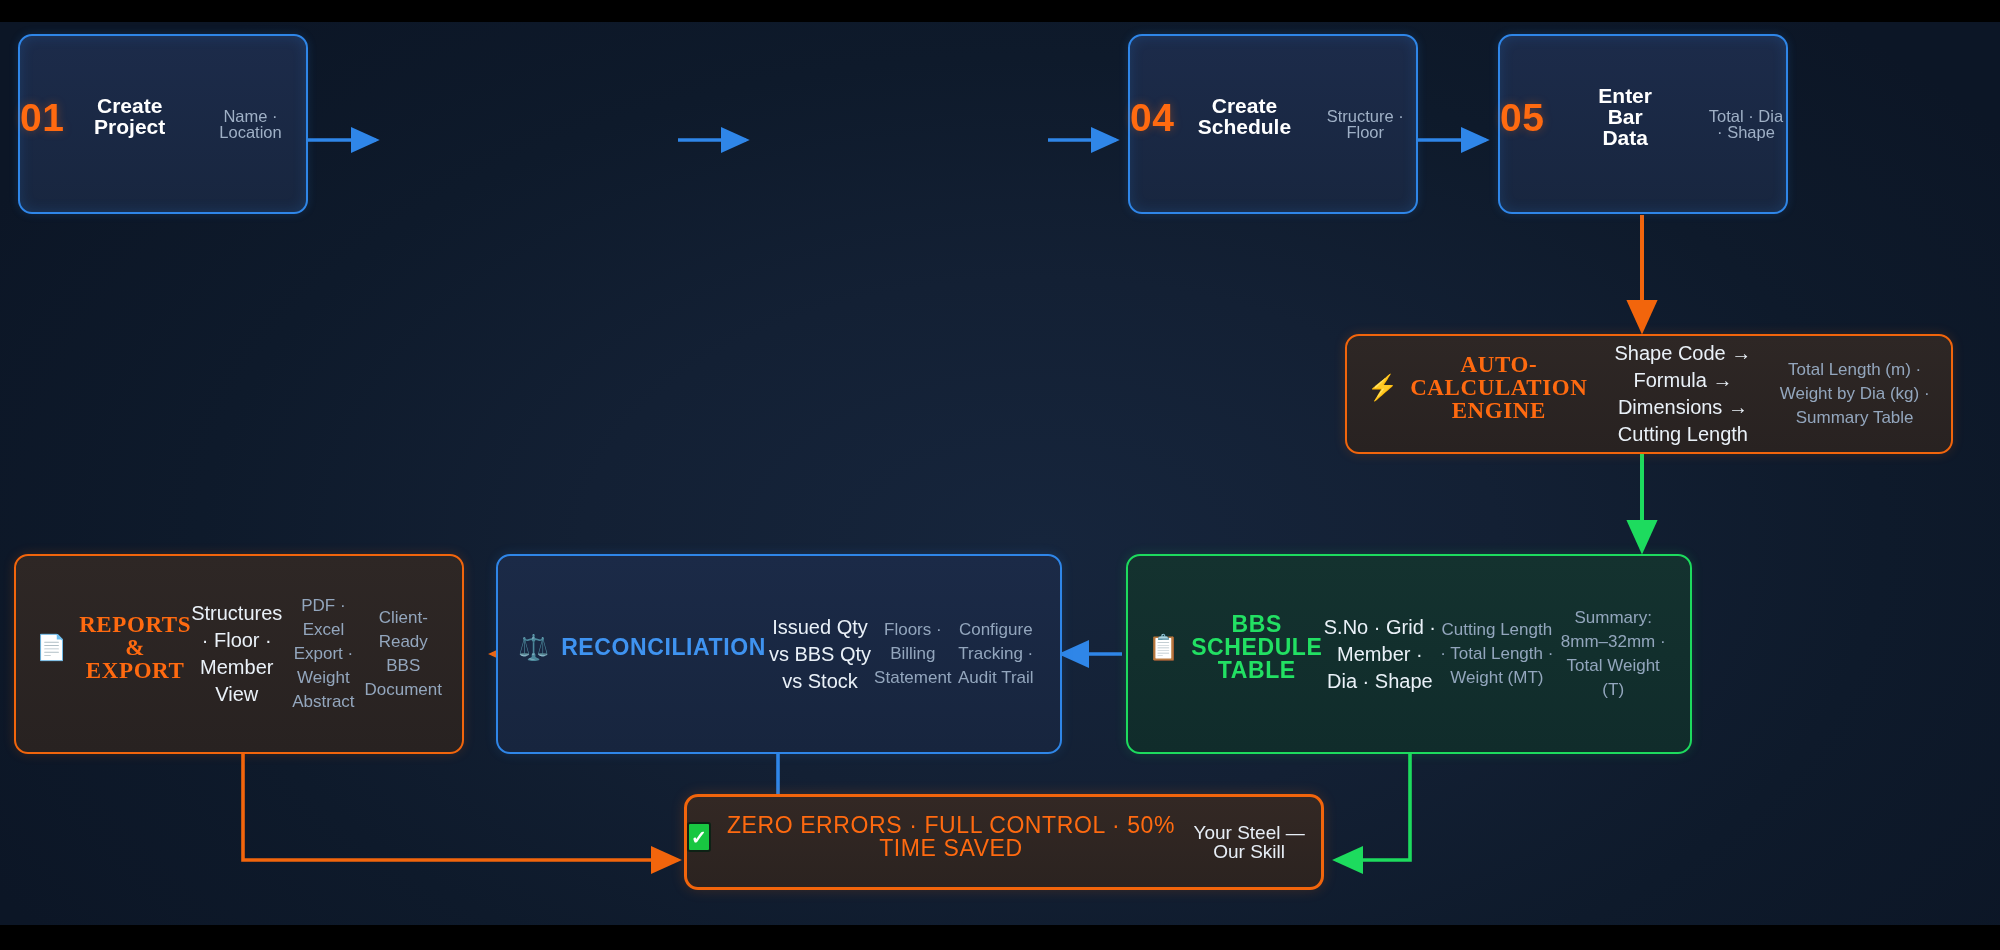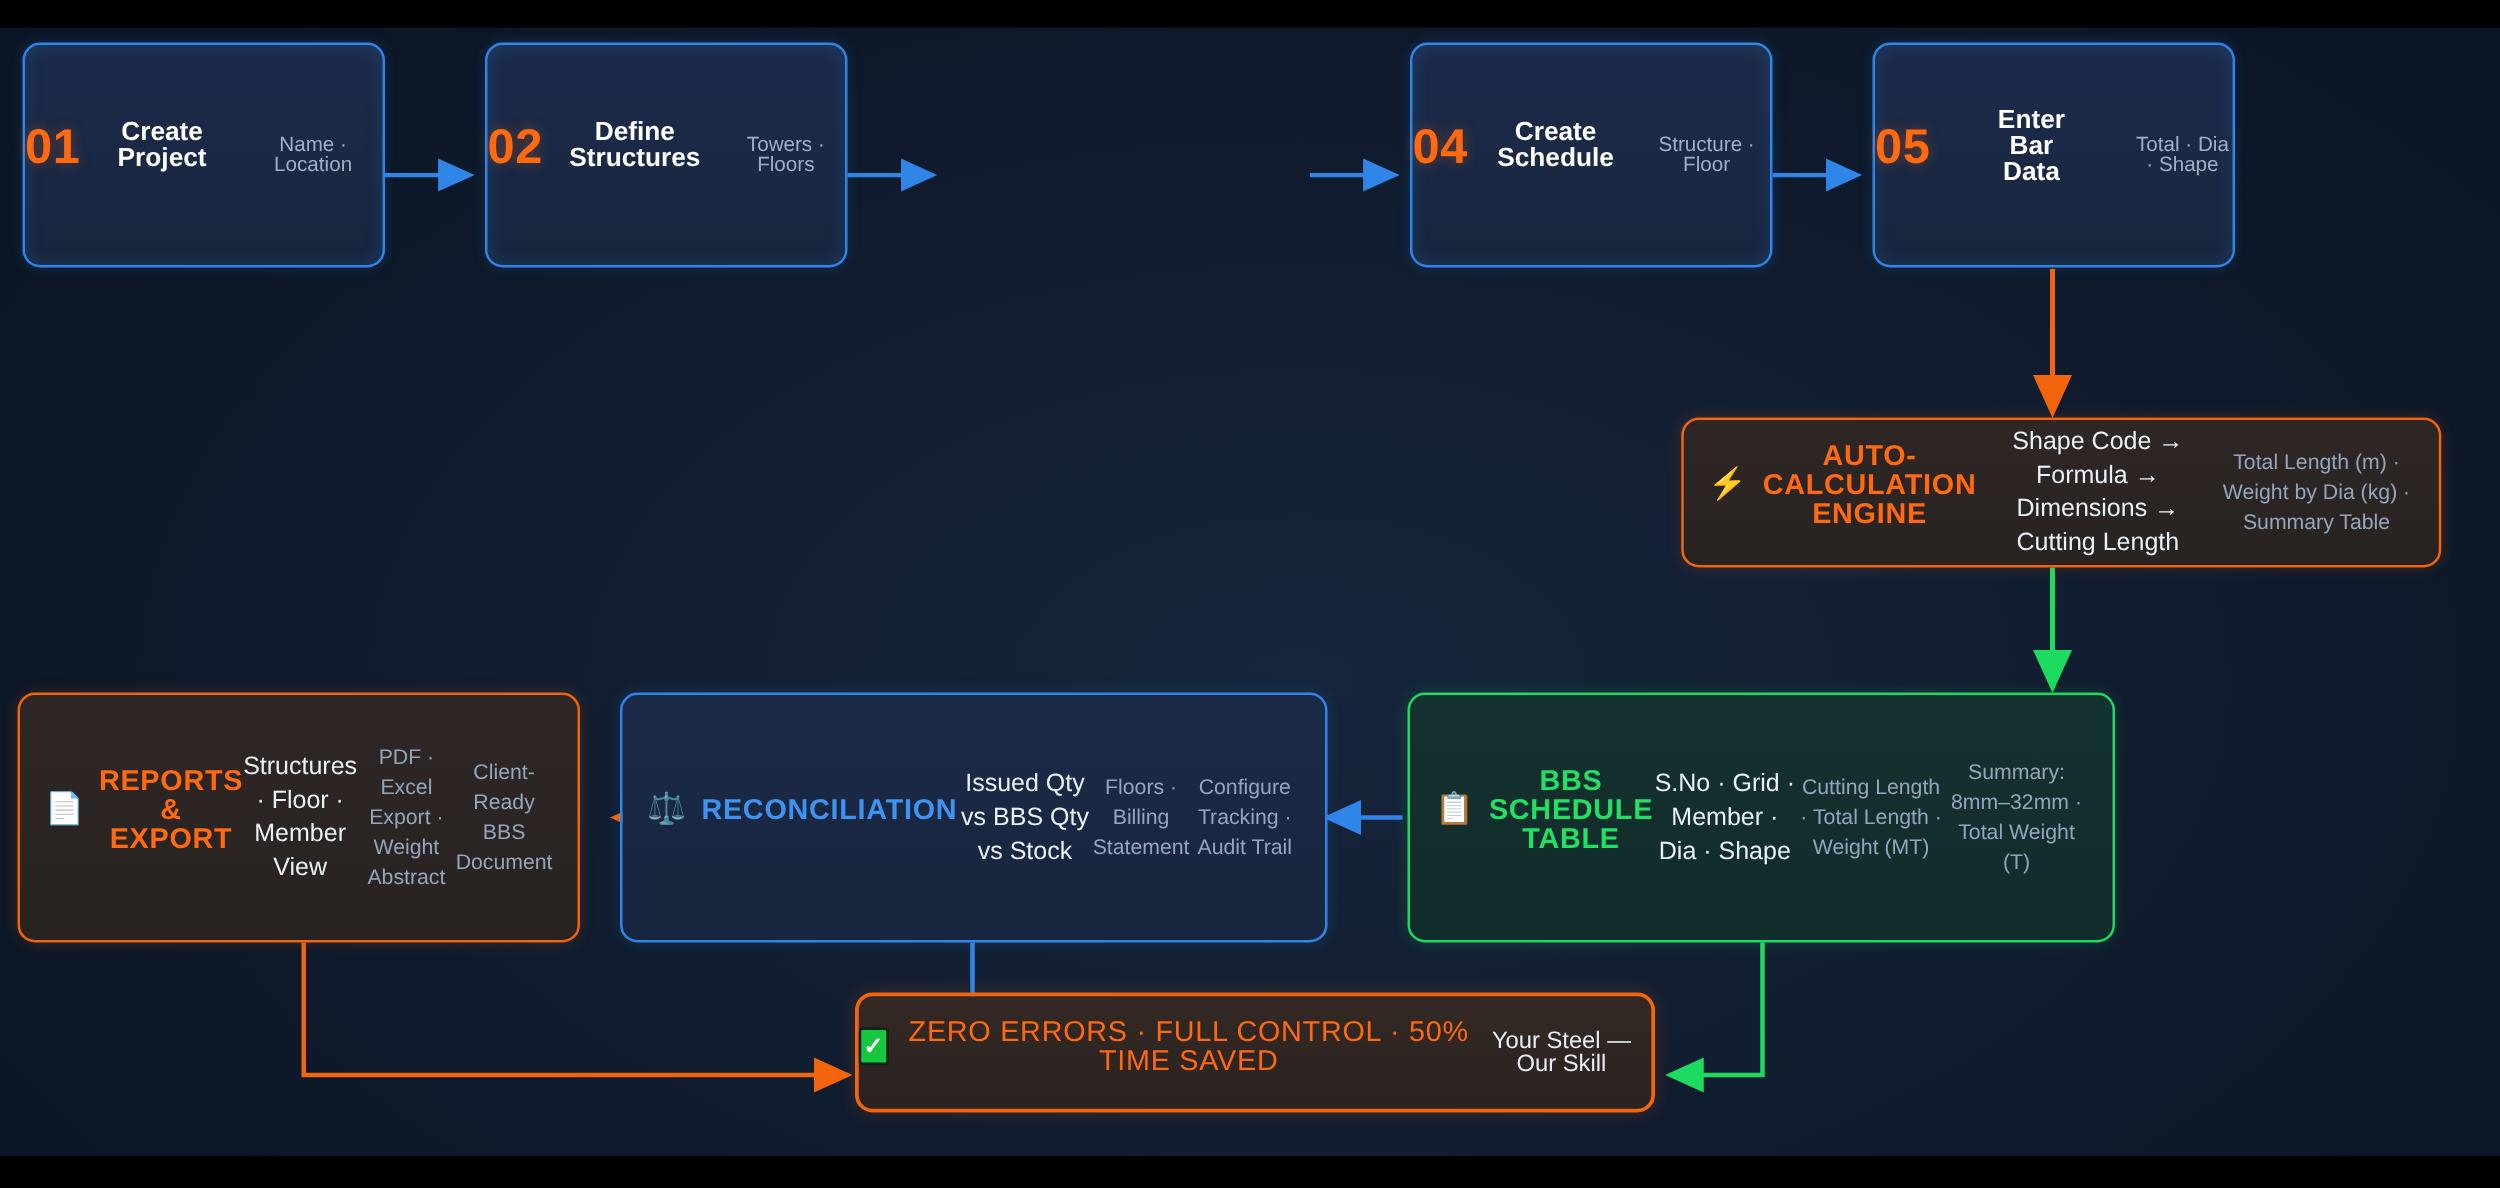--- a/index.html
+++ b/index.html
@@ -115,21 +115,21 @@
     font-size: 17px;
     color: #93a6bd;
     line-height: 1.42;
   }
 
   .panel.orange {
     border: 2.5px solid #f2650c;
     background: linear-gradient(180deg, #2e2725 0%, #282221 100%);
     box-shadow: 0 0 12px rgba(242,101,12,0.18);
   }
-  .panel.orange .htext { color: #ff6a10; }
+  .panel.orange .htext { color: #ff6a10; font-family: Liberation Serif, serif; }
 
   .panel.green {
     border: 2.5px solid #1ddb5e;
     background: linear-gradient(180deg, #14322f 0%, #102c2b 100%);
     box-shadow: 0 0 12px rgba(29,219,94,0.16);
   }
   .panel.green .htext { color: #22e063; }
 
   .panel.blue {
     border: 2.5px solid #2f86e8;
@@ -230,25 +230,20 @@
 
       <path d="M 1410 732 L 1410 838 L 1336 838" stroke="#1ddb5e" stroke-width="3.6" fill="none" marker-end="url(#arrG)"></path>
     </svg>
 
     <div class="node step" style="left:18px;">
       <div class="num">01</div>
       <div class="ttl">Create Project</div>
       <div class="sub">Name · Location</div>
     </div>
 
-    <div class="node step" style="left:388px;">
-      <div class="num">02</div>
-      <div class="ttl">Define Structures</div>
-      <div class="sub">Towers · Floors</div>
-    </div>
 
 
     <div class="node step" style="left:1128px;">
       <div class="num">04</div>
       <div class="ttl">Create Schedule</div>
       <div class="sub">Structure · Floor</div>
     </div>
 
     <div class="node step" style="left:1498px;gap:38px;">
       <div class="num">05</div>

